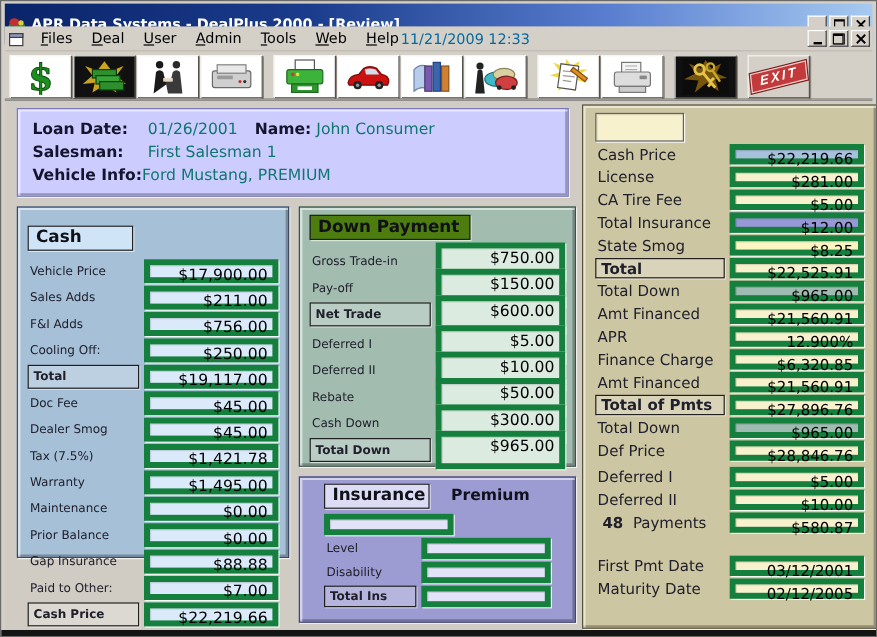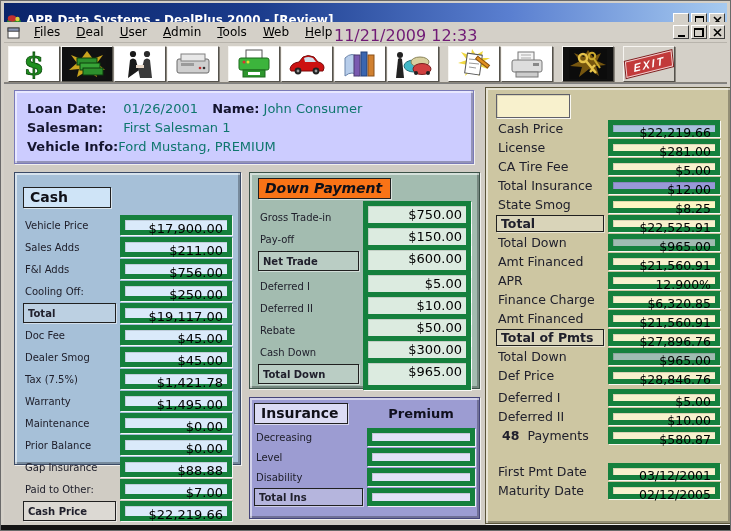--- a/index.html
+++ b/index.html
@@ -30,21 +30,21 @@
   .g-restore::after { content:""; position:absolute; left:0; bottom:0; width:7px; height:6px; border:1px solid #000; border-top:2px solid #000; background:#d4d0c8;}
   
   .menubar {
     position:absolute; top:21px; left:3px; right:3px; height:21px;
     background:#d4d0c8; display:flex; align-items:center; font-size:12px;
     border-bottom:1px solid #b8b4ac;
   }
   .mdi-doc-icon { width:16px; height:15px; margin:0 4px 0 2px; }
   .menu-item { padding:12px 8px; color:#000; cursor:default; }
   .menu-item u { text-decoration:underline; }
-  .menu-datetime { position:absolute; left:330px; top:4px; font-size:16px; color:#701a75; }
+  .menu-datetime { position:absolute; left:330px; top:4px; font-size:12px; color:#0369a1; }
   .mdi-buttons { position:absolute; right:2px; top:3px; display:flex; gap:2px; }
   
   .toolbar {
     position:absolute; top:42px; left:3px; right:3px; height:40px;
     background:#d4d0c8; display:flex; align-items:center; padding:2px 2px 0 4px;
     border-bottom:1px solid #88847c;
   }
   .tbtn {
     width:52px; height:36px; background:#fff; margin-right:1px;
     border:1px solid; border-color:#f6f4f0 #55524c #55524c #f6f4f0;
@@ -92,25 +92,25 @@
     box-shadow:1px 1px 0 rgba(255,255,255,.85), inset 1px 1px 0 rgba(0,0,0,.12);
     white-space:nowrap; flex:0 0 auto;
   }
   
   .cash-panel { left:10px; top:88px; width:227px; height:293px; background:#a6c0d8; border-color:#3a4a66; padding:14px 8px; }
   .cash-panel .ptitle { background:#cfe4f7; margin-bottom:7px; }
   .cash-panel .fieldbox { background:#daeafa; width:112px; height:20px; line-height:18px; }
   .cash-panel .prow { height:20px; margin-bottom:2px; }
   
   .dp-panel { left:245px; top:88px; width:231px; height:217px; background:#a3bcb0; border-color:#3c5248; padding:5px 8px; }
-  .dp-panel .ptitle { background:#f97316; margin-bottom:8px;font-style:italic; }
+  .dp-panel .ptitle { background:#4d7c0f; margin-bottom:8px; }
   .dp-panel .fieldbox { background:#dcebe0; width:108px; height:32px; line-height:18px; }
   .dp-panel .prow { height:20px; margin-bottom:2px; }
   
-  .ins-panel { left:245px; top:313px; width:231px; height:122px; background:#9c9cd2; border-color:#44447a; padding:5px 4px; }
+  .ins-panel { left:245px; top:313px; width:231px; height:122px; background:#9c9cd2; border-color:#44447a; padding:5px 20px; }
   .ins-panel .ptitle { background:#dcdcf4; }
   .ins-header { display:flex; align-items:center; margin-bottom:4px; }
   .premium-label { width:108px; text-align:center; font-weight:bold; font-size:13px; color:#10101e; margin-left:auto; }
   .ins-panel .fieldbox { background:#e2e2f8; width:108px; height:18px; line-height:16px; }
   .ins-panel .prow { height:18px; margin-bottom:2px; }
   
   .sum-panel { left:481px; top:3px; width:246px; height:437px; background:#cdc6a2; border-color:#5a543a; padding:6px 10px; }
   .sum-header-box {
     width:74px; height:24px; background:#f8f1cd; border:1px solid #60606a;
     box-shadow:1px 1px 0 rgba(255,255,255,.85), inset 1px 1px 0 rgba(0,0,0,.12); margin-bottom:2px;
@@ -427,21 +427,20 @@
         </div>
     </div>
 
     <div class="panel ins-panel">
       <div class="ins-header">
         <span class="ptitle">Insurance</span>
         <span class="premium-label">Premium</span>
       </div>
       <div>
           <div class="prow">
-            <span class="rlabel">Decreasing</span>
             <span class="fieldbox"></span>
           </div>
           <div class="prow">
             <span class="rlabel">Level</span>
             <span class="fieldbox"></span>
           </div>
           <div class="prow">
             <span class="rlabel">Disability</span>
             <span class="fieldbox"></span>
           </div>

